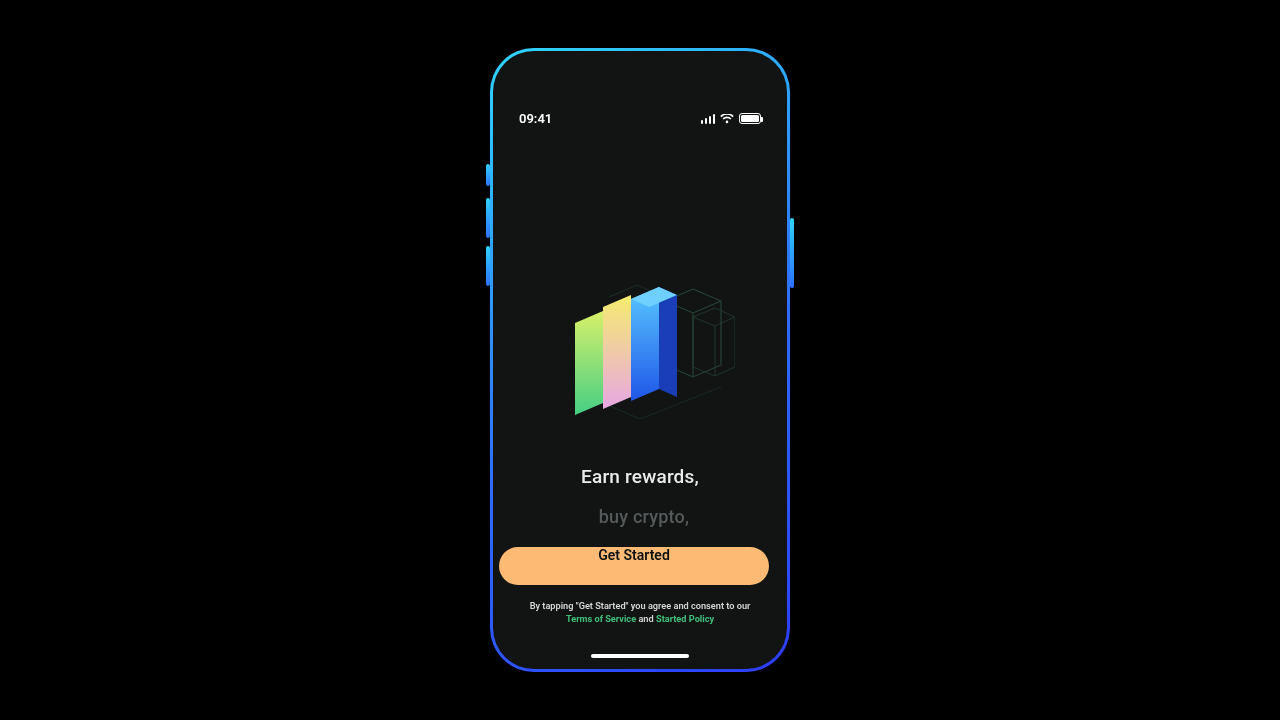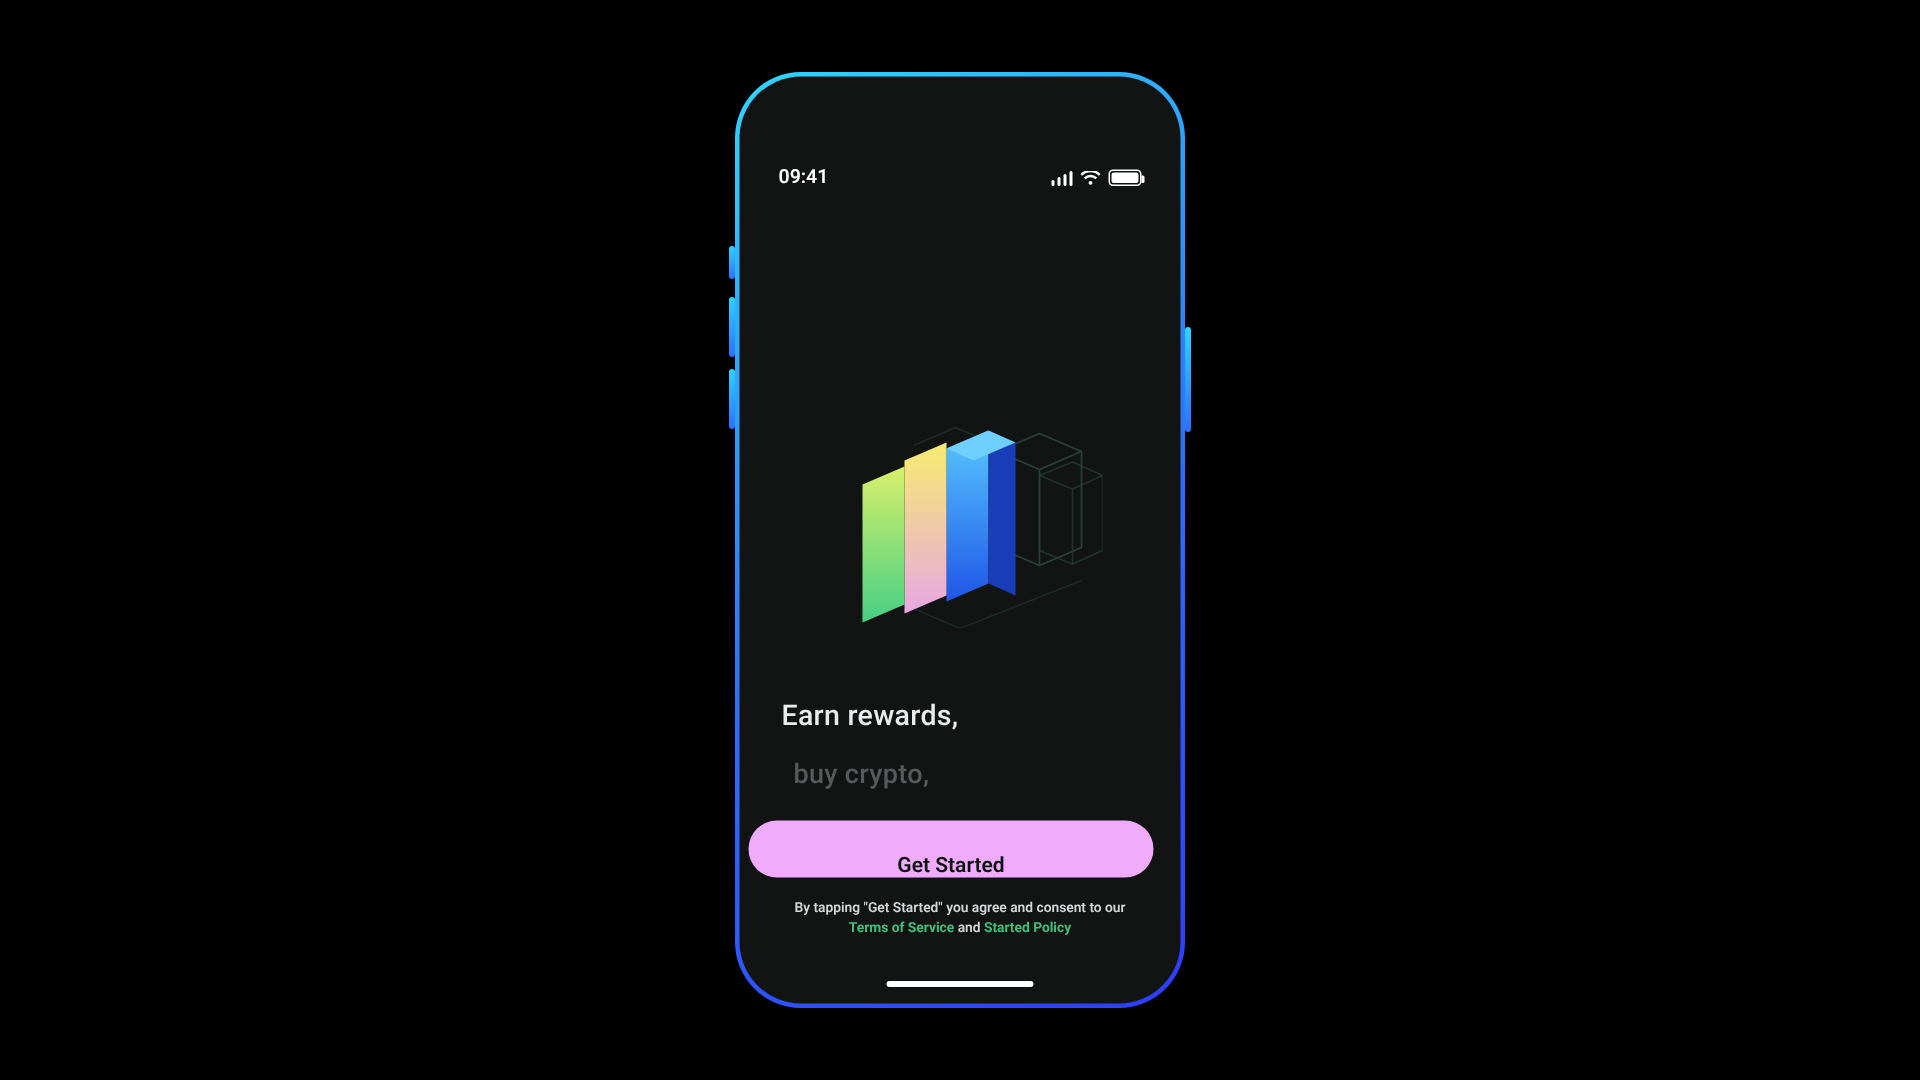--- a/index.html
+++ b/index.html
@@ -86,21 +86,21 @@
     transform: translateX(-50%);
     width: 190px;
     height: 140px;
   }
 
   .taglines {
     position: absolute;
     left: 28px;
     top: 414px;
     right: 28px;
-    text-align: left;
+    text-align: center;
   }
   .tag1 {
     color: #e9ecec;
     font-size: 19px;
     font-weight: 500;
     letter-spacing: 0.2px;
   }
   .tag2 {
     color: #555a5a;
     font-size: 18px;
@@ -108,24 +108,24 @@
     margin-top: 18px;
     margin-left: 8px;
     letter-spacing: 0.2px;
   }
 
   .cta {
     position: absolute;
     left: 6px; right: 18px;
     bottom: 84px;
     height: 38px;
-    background: #f0abfc;
+    background: #fdba74;
     border-radius: 22px;
     display: flex;
-    align-items: flex-end;
+    align-items: flex-start;
     justify-content: center;
     color: #0b1210;
     font-size: 14px;
     font-weight: 600;
     cursor: pointer;
   }
 
   .legal {
     position: absolute;
     left: 22px; right: 22px;

